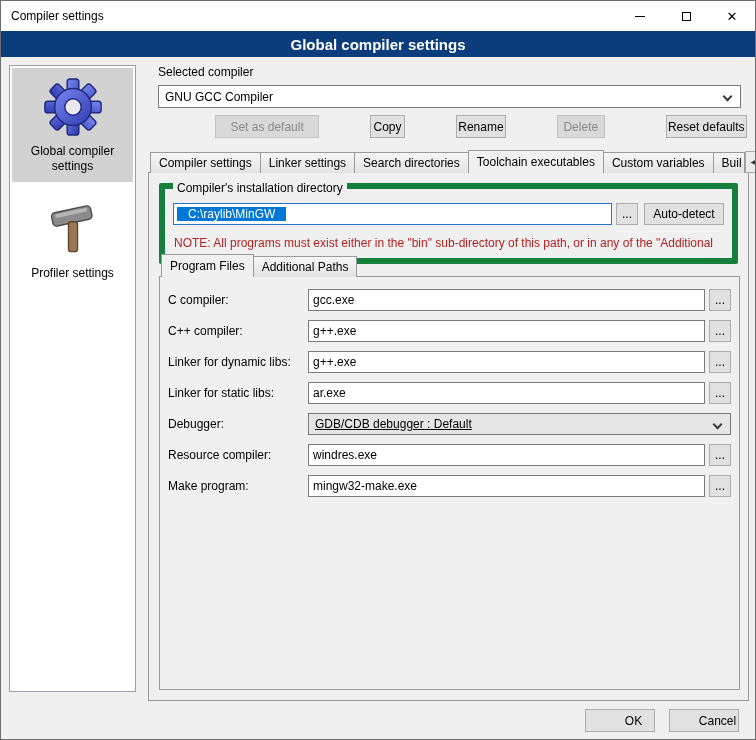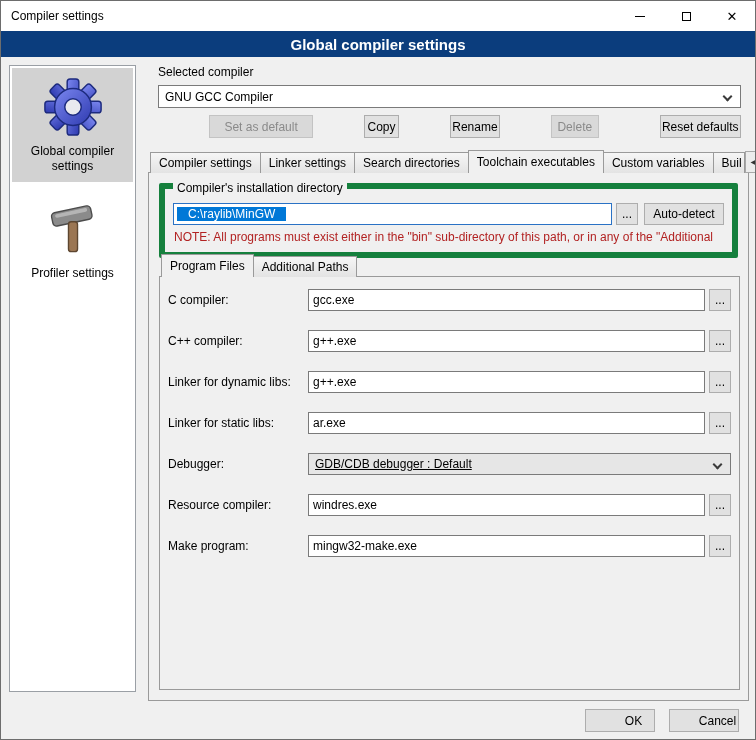--- a/index.html
+++ b/index.html
@@ -24,21 +24,21 @@
   .side-label { font-size:12px; color:#000; text-align:center; line-height:15px; margin-top:6px; }
 
   
   .main { position:absolute; left:147px; top:60px; width:601px; height:640px; }
   .sc-label { position:absolute; left:10px; top:4px; font-size:12px; }
   .combo { background:#fff; border:1px solid #7a7a7a; height:23px; display:flex; align-items:center; font-size:12px; padding:0 22px 0 6px; position:relative; white-space:nowrap; overflow:hidden; }
   .combo .chev { position:absolute; right:9px; top:7px; width:7px; height:7px; border-right:2px solid #3b3b3b; border-bottom:2px solid #3b3b3b; transform:rotate(45deg); }
   .combo.gray { background:#e6e6e6; }
   .top-combo { position:absolute; left:10px; top:24px; width:583px; }
 
-  .btnrow { position:absolute; left:10px; top:54px; width:583px; height:23px; display:flex;gap:47px; }
+  .btnrow { position:absolute; left:16px; top:54px; width:583px; height:23px; display:flex;gap:47px; }
   .btnrow .spacer { flex:1; }
   .btn { background:#e1e1e1; border:1px solid #adadad; font-size:12px; color:#000; display:flex; align-items:center; justify-content:center; cursor:default; }
   .btn.disabled { color:#8a8a8a; background:#d9d9d9; border-color:#c3c3c3; }
   .btnrow .btn { margin-left:4px; height:23px; }
 
   
   .tabstrip { position:absolute; left:2px; top:89px; width:597px; height:23px; display:flex; align-items:flex-end; z-index:3; }
   .tab { height:21px; padding:0 8px; font-size:12px; display:flex; align-items:center; background:linear-gradient(#f6f6f6,#e3e3e3); border:1px solid #9a9a9a; border-bottom:none; margin-right:-1px; white-space:nowrap; cursor:default; }
   .tab.active { height:23px; background:#f0f0f0; position:relative; z-index:4; }
   .tabscroll { margin-left:auto; display:flex; }
@@ -47,26 +47,26 @@
   .tabpanel { position:absolute; left:0; top:111px; width:601px; height:529px; background:#f0f0f0; border:1px solid #9a9a9a; z-index:2; }
 
   
   .groupbox { position:relative; margin:10px 10px 0; border:6px solid #15803d; border-radius:2px; padding:14px 8px 8px; }
   .groupbox .legend { position:absolute; top:-8px; left:8px; background:#f0f0f0; padding:0 4px; font-size:12px; }
   .dirrow { display:flex; align-items:center; }
   .install-input { flex:1; height:22px; background:#fff; border:1px solid #2a72c5; display:flex; align-items:center; font-size:12px; padding:0 3px; overflow:hidden; }
   .install-input .sel { background:#0078d7; color:#fff; padding:0 11px; white-space:pre; }
   .browse { width:22px; height:22px; margin-left:4px; }
   .autodetect { width:80px; height:22px; margin-left:6px; }
-  .note { margin:5px 1px 0; font-size:12px; color:#b22222; white-space:nowrap; overflow:hidden; }
+  .note { margin:11px 1px 0; font-size:12px; color:#b22222; white-space:nowrap; overflow:hidden; }
 
   .subtabstrip { position:absolute; left:12px; top:81px; width:577px; height:23px; display:flex; align-items:flex-end; z-index:3; }
   .subpanel { position:absolute; left:10px; top:103px; width:581px; height:414px; background:#f0f0f0; border:1px solid #9a9a9a; padding:12px 8px; z-index:2; }
 
-  .frow { display:flex; align-items:center; margin-bottom:19px; height:22px; }
+  .frow { display:flex; align-items:center; margin-bottom:9px; height:22px; }
   .flabel { width:140px; font-size:12px; flex:0 0 140px; }
   .tinput { flex:1; height:22px; border:1px solid #7a7a7a; background:#fff; font-size:12px; padding:0 4px; min-width:0; }
   .frow .combo { flex:1; height:22px;text-decoration:underline; }
 
   
   .footer-btn { position:absolute; height:23px; width:70px; top:708px;padding-left:27px; }
   .ok-btn { right:100px; }
   .cancel-btn { right:16px; }
 </style>
 </head>

